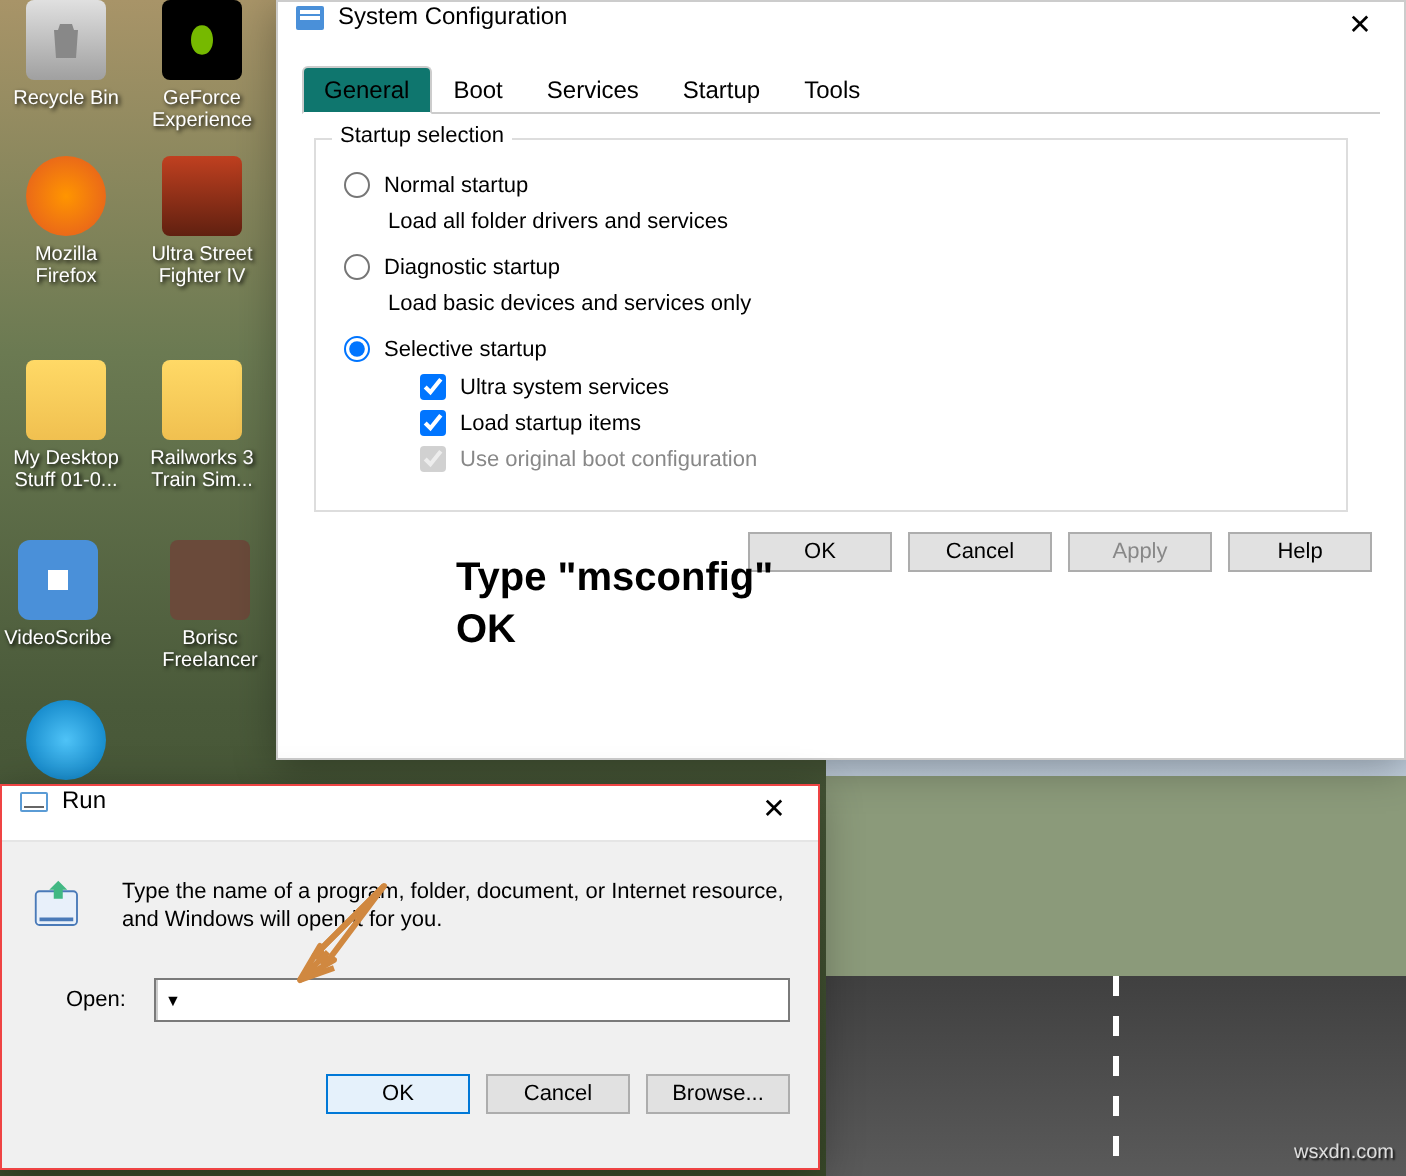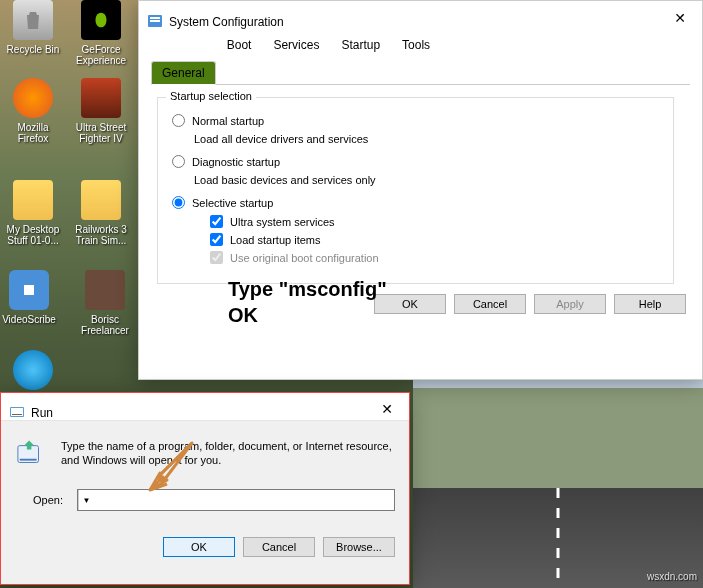--- a/index.html
+++ b/index.html
@@ -16,30 +16,30 @@
 .ico-recycle { background: linear-gradient(#e0e0e0, #a0a0a0) !important; }
 .ico-nvidia { background: #000 !important; }
 .ico-nvidia svg { fill: #76b900; }
 .ico-firefox { background: radial-gradient(#ff9500, #e25822) !important; border-radius: 50% !important; }
 .ico-fighter { background: linear-gradient(#c04020, #602010) !important; }
 .ico-folder { background: linear-gradient(#ffd966, #f0c050) !important; }
 .ico-vscribe { background: #4a90d9 !important; border-radius: 6px !important; }
 .ico-ie { background: radial-gradient(circle, #4fc3f7, #0277bd) !important; border-radius: 50% !important; }
 
 .window { position: absolute; background: #fff; border: 1px solid #ccc; box-shadow: 0 4px 20px rgba(0,0,0,0.3); }
-.titlebar { height: 28px; display: flex; align-items: flex-end; padding: 0 2px 0 8px; font-size: 12px; }
+.titlebar { height: 28px; display: flex; align-items: flex-start; padding: 0 2px 0 8px; font-size: 12px; }
 .titlebar .icon { width: 16px; height: 16px; margin-right: 6px; }
 .titlebar .spacer { flex: 1; }
 .close-btn { width: 40px; height: 22px; display: flex; align-items: center; justify-content: center; font-size: 14px; }
 
 #sysconfig { left: 138px; top: 0; width: 565px; height: 380px; }
 #sysconfig .body { padding: 4px 12px 12px; }
 .tabs { display: flex; border-bottom: 1px solid #ccc; }
 .tab { padding: 4px 10px; font-size: 12px; border: 1px solid transparent; margin-bottom: -1px; cursor: pointer; }
-.tab.active { border: 1px solid #ccc; border-bottom: 1px solid #fff; background: #4d7c0f; border-radius: 3px 3px 0 0; margin-top: 28px; }
+.tab.active { border: 1px solid #ccc; border-bottom: 1px solid #fff; background: #0f766e; border-radius: 3px 3px 0 0; }
 .group { border: 1px solid #ddd; margin: 12px 16px 0 6px; padding: 10px 14px 14px; position: relative; }
 .group > .legend { position: absolute; top: -8px; left: 8px; background: #fff; padding: 0 4px; font-size: 11px; }
 .radio-row { display: flex; align-items: center; gap: 7px; margin: 6px 0; font-size: 11px; }
 .radio-desc { font-size: 11px; margin: 2px 0 10px 22px; color: #000; }
 .check-row { display: flex; align-items: center; gap: 7px; margin: 5px 0 5px 38px; font-size: 11px; }
 .check-row.disabled { color: #888; }
 input[type=radio], input[type=checkbox] { width: 13px; height: 13px; margin: 0; }
 .btn-row { display: flex; gap: 8px; justify-content: flex-end; margin-top: 10px; padding-right: 4px; }
 .btn { min-width: 72px; padding: 3px 10px; font-size: 11px; border: 1px solid #adadad; background: #e1e1e1; cursor: pointer; }
 .btn:disabled { color: #888; }
@@ -141,21 +141,21 @@
       <div class="tab">Services</div>
       <div class="tab">Startup</div>
       <div class="tab">Tools</div>
     </div>
     <div class="group">
       <span class="legend">Startup selection</span>
       <label class="radio-row">
         <input type="radio" name="st" style="">
         <span>Normal startup</span>
       </label>
-      <div class="radio-desc">Load all device drivers and services</div>
+      <div class="radio-desc">Load all folder drivers and services</div>
       <label class="radio-row">
         <input type="radio" name="st" style="">
         <span>Diagnostic startup</span>
       </label>
       <div class="radio-desc">Load basic devices and services only</div>
       <label class="radio-row">
         <input type="radio" name="st" checked="" style="">
         <span>Selective startup</span>
       </label>
       <label class="check-row">

